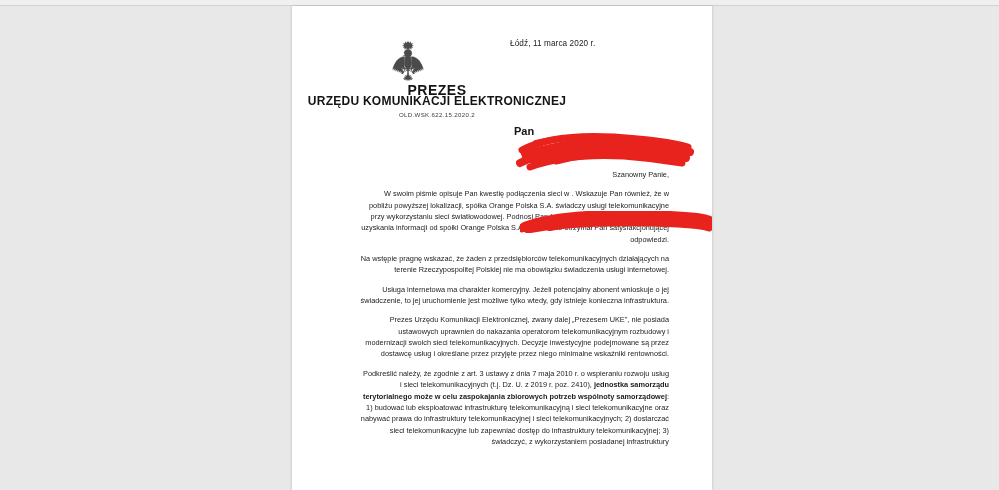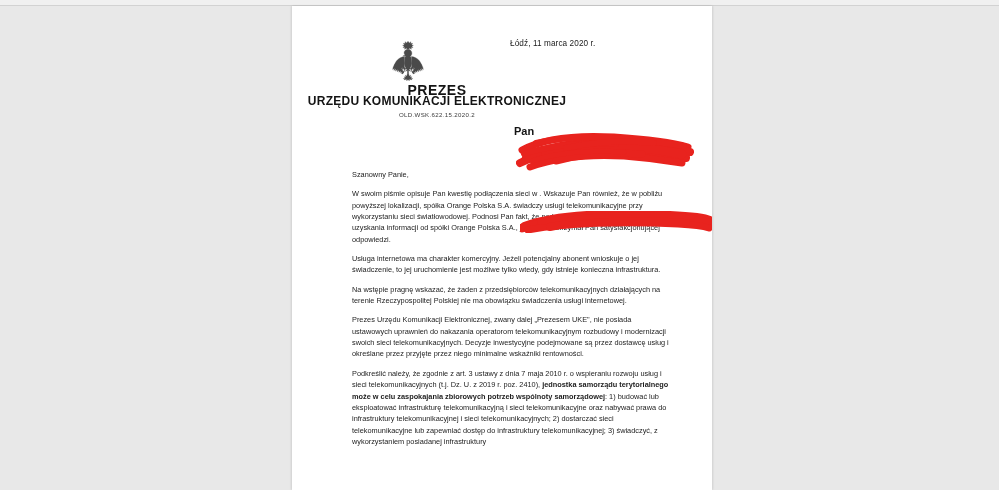--- a/index.html
+++ b/index.html
@@ -108,21 +108,22 @@
     position: absolute;
     top: 163px;
     left: 52px;
     width: 325px;
     font-size: 7.35px;
     line-height: 11.35px;
     color: #1c1c1c;
     text-align: left;
   }
   .body-text p {
-    margin: 0 0 8px 8px;
+    margin: 0 0 8px 16px;
+    text-align: right;
   }
   .body-text b { font-weight: bold; }
 
   
   .redaction {
     position: absolute;
     pointer-events: none;
   }
   #redaction-addressee {
     top: 124px;
@@ -195,22 +196,22 @@
             <path d="M40 31 C66 24, 96 22, 126 24" stroke-width="7"></path>
             <path d="M50 18 C80 11, 110 10, 138 13" stroke-width="6"></path>
             <path d="M16 31 C40 23, 74 20, 108 22" stroke-width="5"></path>
           </g>
         </svg>
       </div>
 
       <div class="body-text">
         <p>Szanowny Panie,</p>
         <p>W swoim piśmie opisuje Pan kwestię podłączenia sieci w                                   . Wskazuje Pan również, że w pobliżu powyższej lokalizacji, spółka Orange Polska S.A. świadczy usługi telekomunikacyjne przy wykorzystaniu sieci światłowodowej. Podnosi Pan fakt, że podejmował próby kontaktu i uzyskania informacji od spółki Orange Polska S.A., jednak nie otrzymał Pan satysfakcjonującej odpowiedzi.</p>
+        <p>Na wstępie pragnę wskazać, że żaden z przedsiębiorców telekomunikacyjnych działających na terenie Rzeczypospolitej Polskiej nie ma obowiązku świadczenia usługi internetowej.</p>
         <p>Usługa internetowa ma charakter komercyjny. Jeżeli potencjalny abonent wnioskuje o jej świadczenie, to jej uruchomienie jest możliwe tylko wtedy, gdy istnieje konieczna infrastruktura.</p>
-        <p>Na wstępie pragnę wskazać, że żaden z przedsiębiorców telekomunikacyjnych działających na terenie Rzeczypospolitej Polskiej nie ma obowiązku świadczenia usługi internetowej.</p>
         <p>Prezes Urzędu Komunikacji Elektronicznej, zwany dalej „Prezesem UKE", nie posiada ustawowych uprawnień do nakazania operatorom telekomunikacyjnym rozbudowy i modernizacji swoich sieci telekomunikacyjnych. Decyzje inwestycyjne podejmowane są przez dostawcę usług i określane przez przyjęte przez niego minimalne wskaźniki rentowności.</p>
         <p><span>Podkreślić należy, że zgodnie z art. 3 ustawy z dnia 7 maja 2010 r. o wspieraniu rozwoju usług i sieci telekomunikacyjnych (t.j. Dz. U. z 2019 r. poz. 2410), </span><b>jednostka samorządu terytorialnego może w celu zaspokajania zbiorowych potrzeb wspólnoty samorządowej</b><span>: 1) budować lub eksploatować infrastrukturę telekomunikacyjną i sieci telekomunikacyjne oraz nabywać prawa do infrastruktury telekomunikacyjnej i sieci telekomunikacyjnych; 2) dostarczać sieci telekomunikacyjne lub zapewniać dostęp do infrastruktury telekomunikacyjnej; 3) świadczyć, z wykorzystaniem posiadanej infrastruktury</span></p>
       </div>
 
       <div class="redaction" id="redaction-line">
         <svg viewBox="0 0 192 22" width="192" height="22" aria-hidden="true">
           <g stroke="#e8231e" fill="none" stroke-linecap="round">
             <path d="M4 14 C36 2, 96 0, 150 3 C172 4, 186 6, 190 8" stroke-width="6"></path>
             <path d="M2 17 C38 8, 100 5, 154 8 C174 9, 186 11, 190 13" stroke-width="9"></path>
             <path d="M8 19 C44 12, 104 10, 158 13 C176 14, 186 16, 189 17" stroke-width="7"></path>

